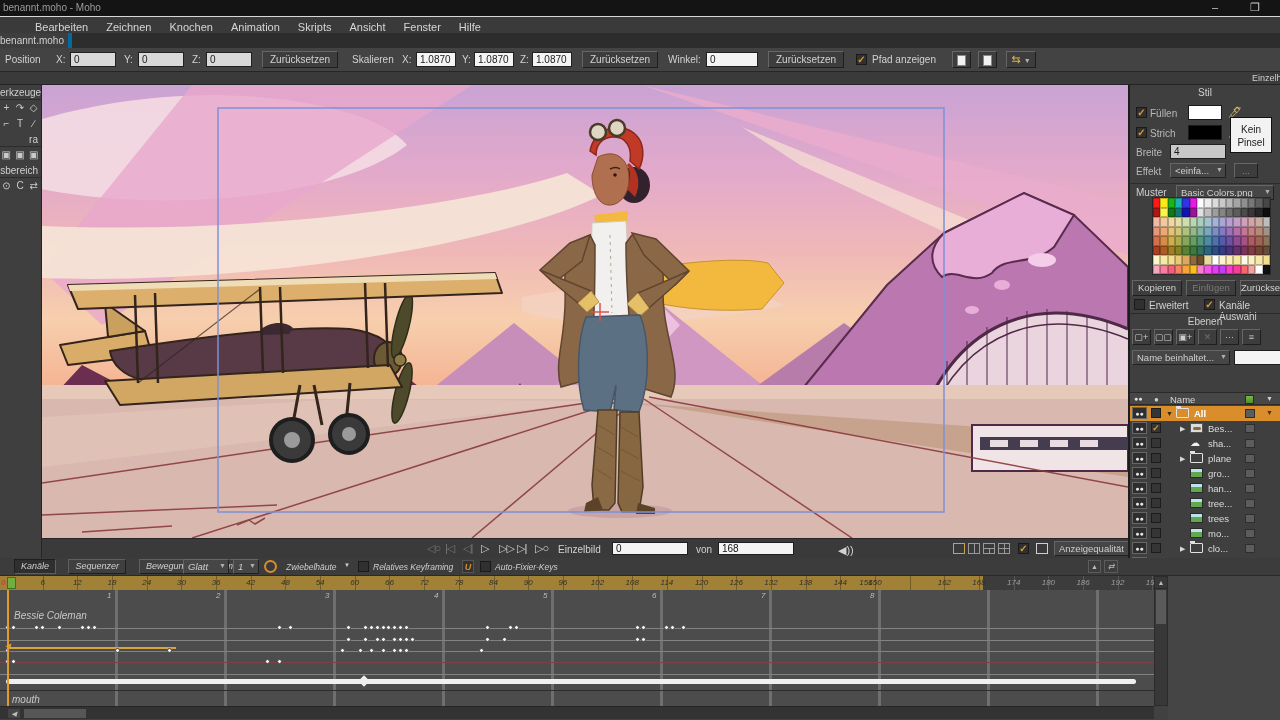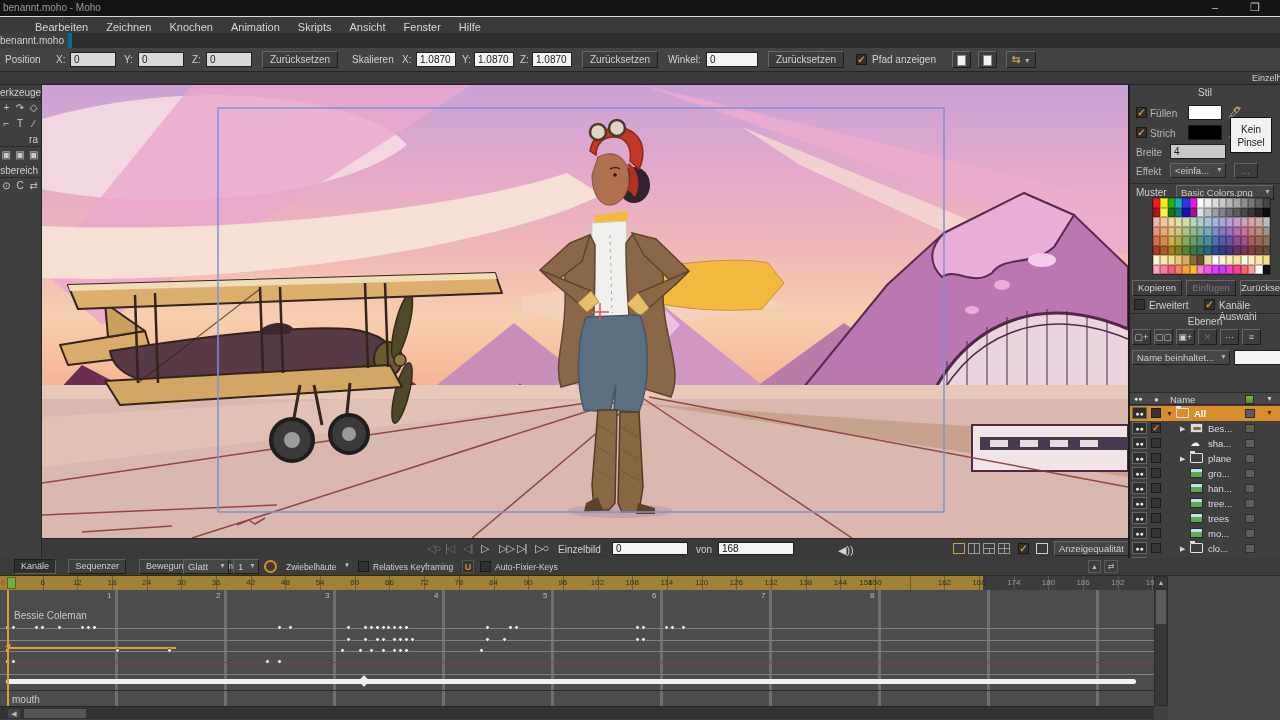--- a/index.html
+++ b/index.html
@@ -77,21 +77,21 @@
   .lico { position:absolute; top:2px; width:13px; height:10px; }
   .lico.folder { border:1px solid #e2e2e2; border-radius:1px; }
   .lico.folder:before { content:""; position:absolute; left:-1px; top:-3px; width:5px; height:2px; background:#e2e2e2; }
   .lico.image { background:linear-gradient(180deg,#bfe0ef 0 35%,#62a84e 35% 100%); border:1px solid #2a2a2a; }
   .lico.vector { border:0; color:#eee; font-size:10px; line-height:10px; }
   .lico.bone { background:#ddd; border:1px solid #555; }
   .lico.bone:before { content:""; position:absolute; left:2px; top:3px; width:8px; height:3px; background:#8a6a3a; border-radius:2px; }
   .lname { position:absolute; top:2px; font-size:9.5px; color:#dcdcdc; }
   .lchip { position:absolute; left:115px; top:3px; width:10px; height:9px; background:#5c5c5c; border:1px solid #2e2e2e; }
   
-  #timeline { left:0; top:558px; width:1280px; height:162px; background:#414141; }
+  #timeline { left:0; top:558px; width:1280px; height:162px; background:#414141;font-style:italic; }
   #tlhead { position:absolute; left:0; top:0; width:1280px; height:18px; background:#3c3c3c; border-bottom:1px solid #2a2a2a; }
   .ttab { position:absolute; top:1px; height:15px; border:1px solid #5f5f5f; border-bottom-color:#1e1e1e; border-right-color:#1e1e1e;
           background:#3f3f3f; color:#d0d0d0; font-size:9px; text-align:center; line-height:13px; padding:0 6px; }
   .ttab.active { background:#2f2f2f; border:1px solid #1e1e1e; border-bottom-color:#5f5f5f; border-right-color:#5f5f5f; }
   .thlab { position:absolute; top:4px; font-size:8.5px; color:#cfcfcf; }
   #ruler { position:absolute; left:0; top:18px; width:1154px; height:14px; background:#3c3c3c; overflow:hidden; }
   #rulergold { position:absolute; left:0; top:0; height:14px; background:#a08136; }
   .rnum { position:absolute; top:2px; font-size:8px; color:#33302a; transform:translateX(-50%); }
   .rnum.dark { color:#9c9c9c; }
   .rtick { position:absolute; top:0; width:1px; height:14px; background:rgba(0,0,0,.28); }

